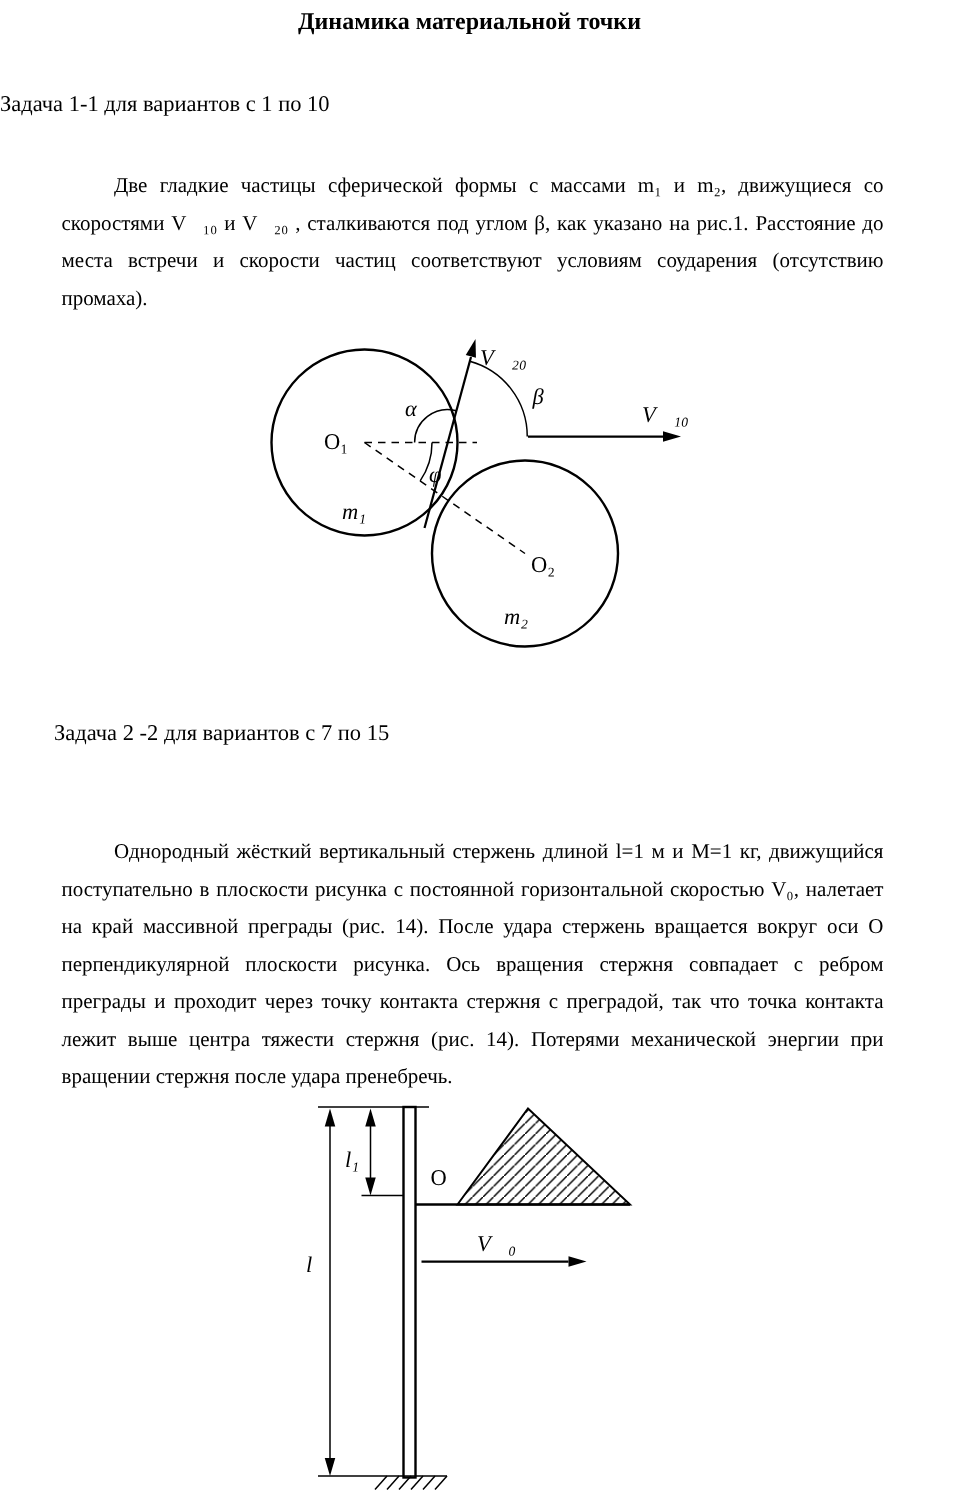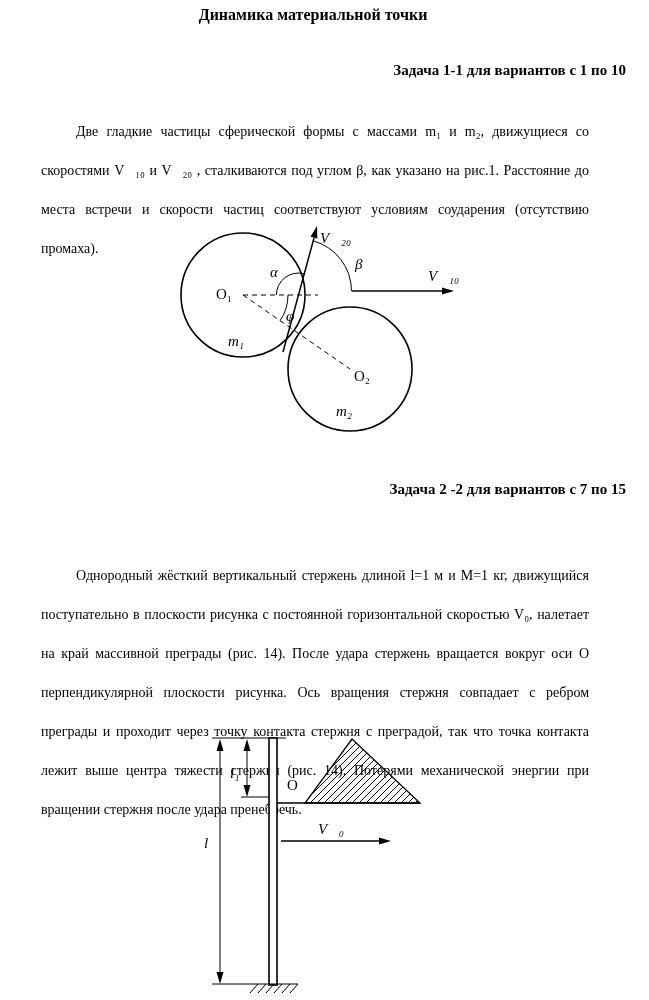--- a/index.html
+++ b/index.html
@@ -9,27 +9,27 @@
     background: #ffffff; color: #000;
     font-family: "Liberation Serif", "DejaVu Serif", serif;
   }
   .page { position: relative; width: 626px; height: 1000px; background: #fff; overflow: hidden; }
   .doc-title {
     position: absolute; top: 6px; left: 0; width: 100%;
     text-align: center; font-size: 16px; font-weight: bold; margin: 0;
   }
   .task-heading {
     position: absolute; left: 0; width: 100%;
-    text-align: right; font-size: 15px; font-weight: bold; margin: 0;
+    text-align: left; font-size: 15px; font-weight: normal; margin: 0;
   }
   .task-heading.h1 { top: 62px; }
-  .task-heading.h2 { top: 481px; }
+  .task-heading.h2 { top: 481px; padding-left: 36px; }
   .para {
     position: absolute; left: 41px; right: 37px; margin: 0;
-    font-size: 14px; line-height: 39px;
+    font-size: 14px; line-height: 25px;
     text-align: justify; text-indent: 35px;
   }
   .para.p1 { top: 112px; }
   .para.p2 { top: 556px; }
   .fig { position: absolute; left: 0; }
   .fig.f1 { top: 224px; }
   .fig.f2 { top: 728px; }
   svg text {
     font-family: "Liberation Serif", "DejaVu Serif", serif;
     font-size: 15px; fill: #000;

